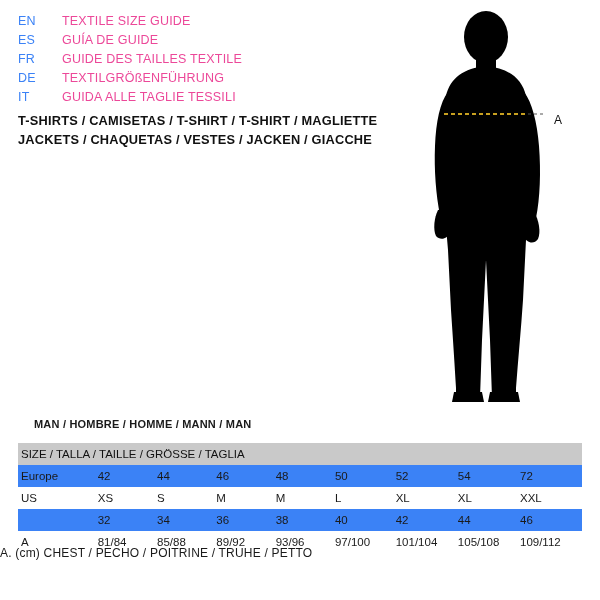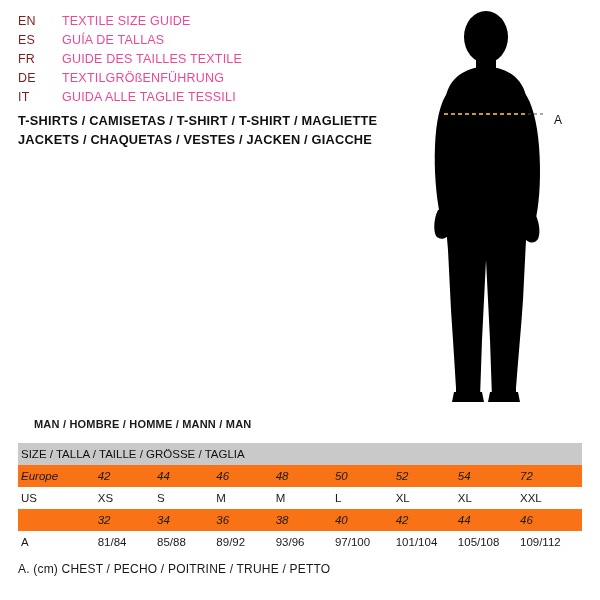--- a/index.html
+++ b/index.html
@@ -31,21 +31,21 @@
   .lang-row {
     display: flex;
     align-items: baseline;
     height: 19px;
     font-size: 12.5px;
     letter-spacing: 0.2px;
   }
   .lang-code {
     width: 44px;
     flex: 0 0 44px;
-    color: #7f1d1d;
+    color: #3b82f6;
   }
   .lang-text {
     color: #ec4899;
     white-space: nowrap;
   }
 
   
   .cat-block {
     position: absolute;
     left: 18px;
@@ -104,57 +104,55 @@
     height: 22px;
     vertical-align: middle;
     line-height: 19px;
   }
   .row-header td {
     background: #c9c9c9;
     font-size: 11.5px;
     color: #111;
   }
   .row-shade td {
-    background: #f97316;
-    font-style: italic;
+    background: #3b82f6;
   }
   .row-plain td {
     background: #ffffff;
   }
   .col-label {
     width: 88px;
     padding-left: 3px !important;
   }
   .cell {
     width: 68px;
     text-align: left;
   }
   .footnote {
     position: absolute;
-    left: 18px;
+    left: 0;
     top: 546px;
     font-size: 12px;
     letter-spacing: 0.2px;
     white-space: nowrap;
-    margin-top: 16px;
   }
 </style>
 </head>
 <body>
 
 <div class="page">
 
   <div class="lang-block">
     <div class="lang-row">
       <span class="lang-code">EN</span>
       <span class="lang-text">TEXTILE SIZE GUIDE</span>
     </div>
     <div class="lang-row">
       <span class="lang-code">ES</span>
-      <span class="lang-text">GUÍA DE TALLAS</span>
+      <span class="lang-text">GUÍA DE GUIDE</span>
     </div>
     <div class="lang-row">
       <span class="lang-code">FR</span>
       <span class="lang-text">GUIDE DES TAILLES TEXTILE</span>
     </div>
     <div class="lang-row">
       <span class="lang-code">DE</span>
       <span class="lang-text">TEXTILGRÖßENFÜHRUNG</span>
     </div>
     <div class="lang-row">

